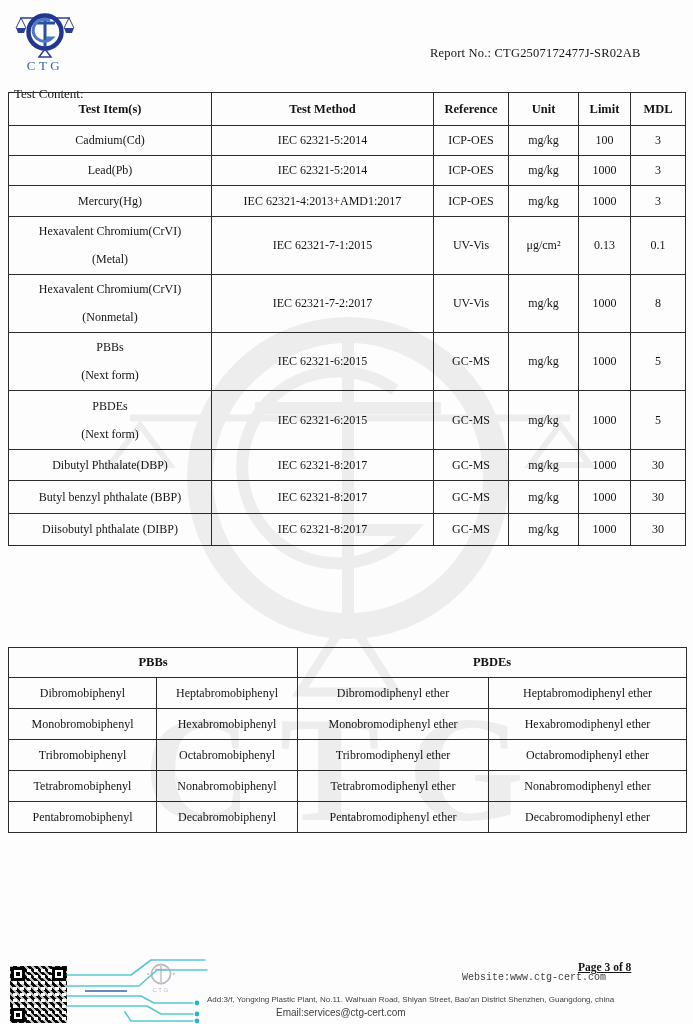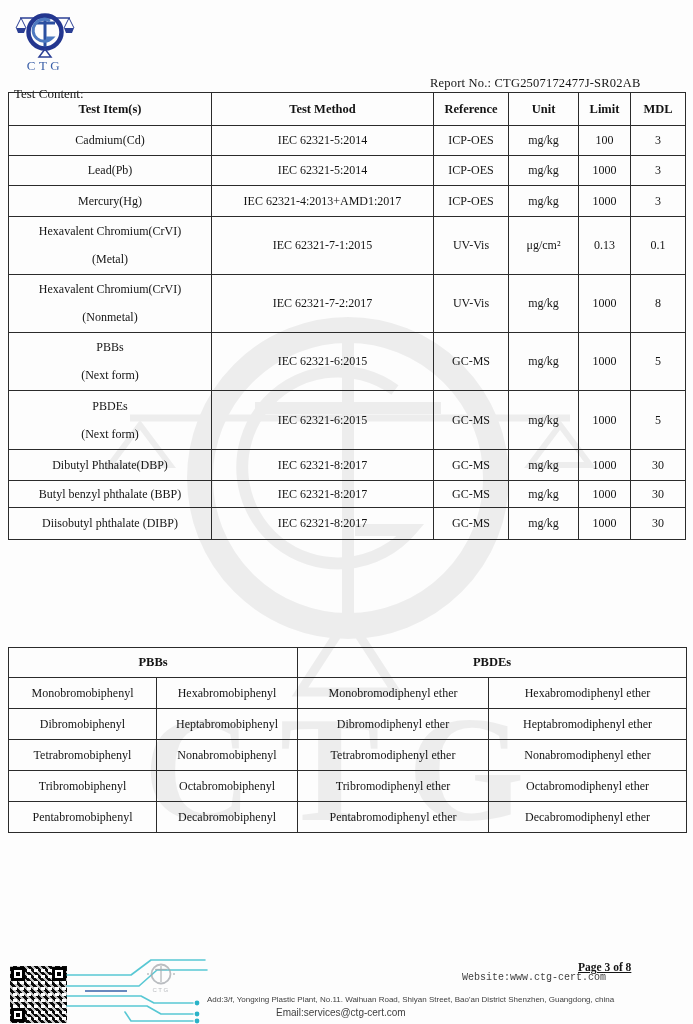--- a/index.html
+++ b/index.html
@@ -1,20 +1,20 @@
 <!DOCTYPE html>
 <html><head>
 <meta charset="utf-8">
 <style>
   html,body{margin:0;padding:0;background:#e8e8e8;}
   .page{position:relative;width:693px;height:1024px;margin:0 auto;background:#fdfdfd;
         overflow:hidden;font-family:"Liberation Serif",serif;color:#141414;}
 
   
-  .report-no{position:absolute;left:430px;top:76px;font-size:12.5px;letter-spacing:.2px;}
+  .report-no{position:absolute;left:430px;top:46px;font-size:12.5px;letter-spacing:.2px;}
   .section-title{position:absolute;left:14px;top:86px;font-size:13px;font-weight:normal;}
 
   
   table{border-collapse:collapse;table-layout:fixed;}
   .doc-table{position:absolute;left:8px;background:transparent;}
   .doc-table td,.doc-table th{border:1px solid #2b2b2b;text-align:center;vertical-align:middle;
       font-size:12px;padding:0 2px;overflow:hidden;}
   .doc-table th{font-weight:bold;font-size:12.5px;}
   .t1{top:92px;width:677px;border:1.6px solid #222;}
   .t2{top:647px;width:678px;border:1.6px solid #222;}
@@ -169,21 +169,21 @@
       <td>5</td>
     </tr>
     <tr style="height:31px">
       <td>Dibutyl Phthalate(DBP)</td>
       <td>IEC 62321-8:2017</td>
       <td>GC-MS</td>
       <td>mg/kg</td>
       <td>1000</td>
       <td>30</td>
     </tr>
-    <tr style="height:27px">
+    <tr style="height:33px">
       <td>Butyl benzyl phthalate (BBP)</td>
       <td>IEC 62321-8:2017</td>
       <td>GC-MS</td>
       <td>mg/kg</td>
       <td>1000</td>
       <td>30</td>
     </tr>
     <tr style="height:32px">
       <td>Diisobutyl phthalate (DIBP)</td>
       <td>IEC 62321-8:2017</td>
@@ -201,42 +201,42 @@
         <col style="width:141px">
         <col style="width:191px">
         <col style="width:198px">
       </colgroup>
     <tbody>
         <tr style="height:30px">
       <th colspan="2">PBBs</th>
       <th colspan="2">PBDEs</th>
     </tr>
     <tr style="height:31px">
+      <td>Dibromobiphenyl</td>
+      <td>Heptabromobiphenyl</td>
+      <td>Dibromodiphenyl ether</td>
+      <td>Heptabromodiphenyl ether</td>
+    </tr>
+    <tr style="height:31px">
       <td>Monobromobiphenyl</td>
       <td>Hexabromobiphenyl</td>
       <td>Monobromodiphenyl ether</td>
       <td>Hexabromodiphenyl ether</td>
     </tr>
     <tr style="height:31px">
-      <td>Dibromobiphenyl</td>
-      <td>Heptabromobiphenyl</td>
-      <td>Dibromodiphenyl ether</td>
-      <td>Heptabromodiphenyl ether</td>
+      <td>Tribromobiphenyl</td>
+      <td>Octabromobiphenyl</td>
+      <td>Tribromodiphenyl ether</td>
+      <td>Octabromodiphenyl ether</td>
     </tr>
     <tr style="height:31px">
       <td>Tetrabromobiphenyl</td>
       <td>Nonabromobiphenyl</td>
       <td>Tetrabromodiphenyl ether</td>
       <td>Nonabromodiphenyl ether</td>
-    </tr>
-    <tr style="height:31px">
-      <td>Tribromobiphenyl</td>
-      <td>Octabromobiphenyl</td>
-      <td>Tribromodiphenyl ether</td>
-      <td>Octabromodiphenyl ether</td>
     </tr>
     <tr style="height:31px">
       <td>Pentabromobiphenyl</td>
       <td>Decabromobiphenyl</td>
       <td>Pentabromodiphenyl ether</td>
       <td>Decabromodiphenyl ether</td>
     </tr>
   </tbody>
     </table>
 

